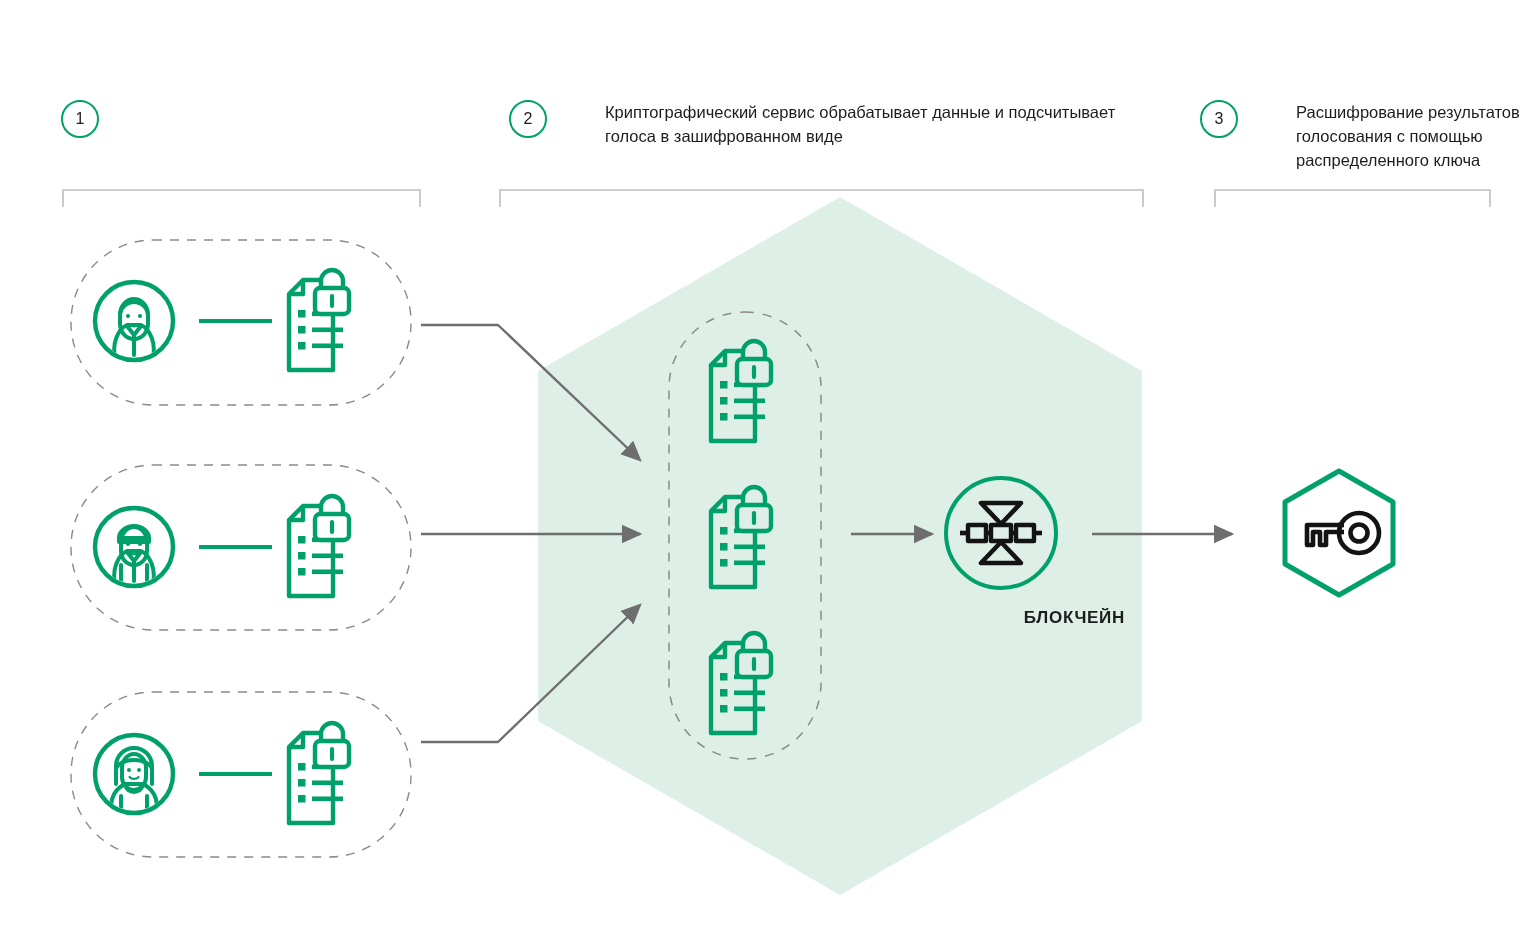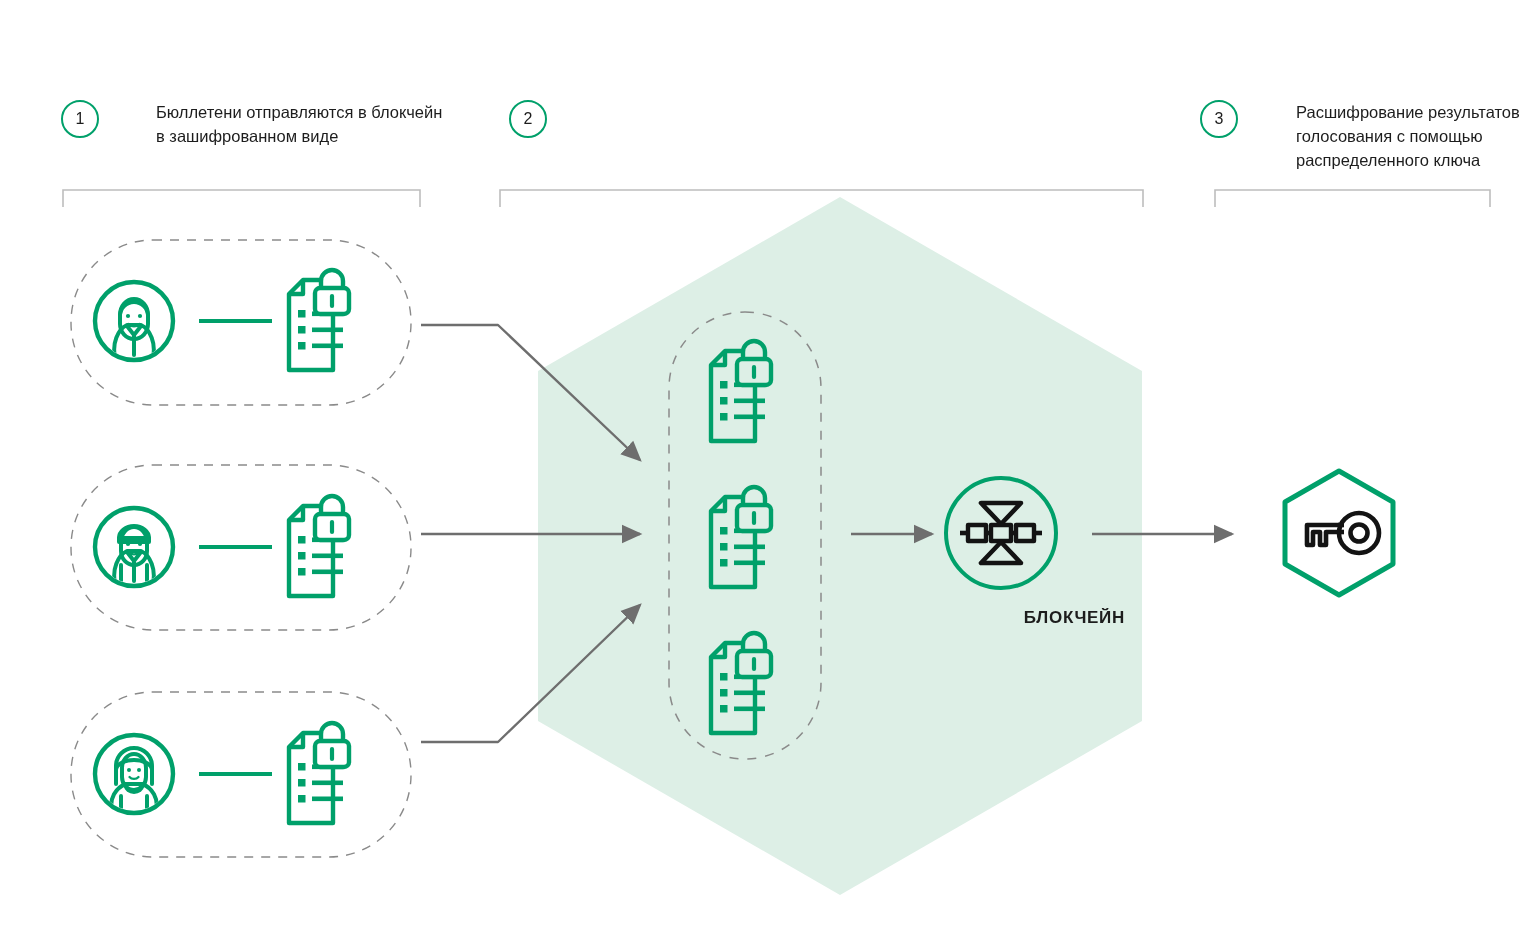--- a/index.html
+++ b/index.html
@@ -298,26 +298,26 @@
         <circle cx="20" cy="0" r="8.5" fill="none" stroke="#131313" stroke-width="4.6"></circle>
         <path d="M0,-8 L-32,-8 L-32,12 L-26,12 L-26,-1 L-19,-1 L-19,12 L-13,12 L-13,-1 L0,-1" fill="none" stroke="#131313" stroke-width="4.6" stroke-linejoin="round" stroke-linecap="round"></path>
         <line x1="-1" y1="-8" x2="5" y2="-8" stroke="#131313" stroke-width="4.6"></line>
         <line x1="-1" y1="-1" x2="5" y2="-1" stroke="#131313" stroke-width="4.6"></line>
       </g>
     </g>
   </svg>
 
   <div class="step" id="step-1">
     <div class="step-badge">1</div>
-    <div class="step-text">Бюллетени отправляются в блокчейн
-в зашифрованном виде</div>
   </div>
 
   <div class="step" id="step-2">
     <div class="step-badge">2</div>
+    <div class="step-text">Криптографический сервис обрабатывает данные и подсчитывает
+голоса в зашифрованном виде</div>
   </div>
 
   <div class="step" id="step-3">
     <div class="step-badge">3</div>
     <div class="step-text">Расшифрование результатов
 голосования с помощью
 распределенного ключа</div>
   </div>
 
   <div id="blockchain-caption">БЛОКЧЕЙН</div>

